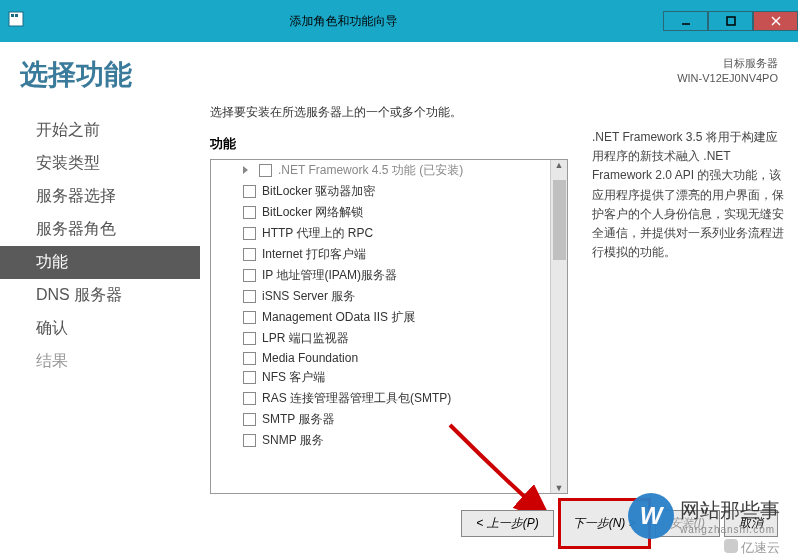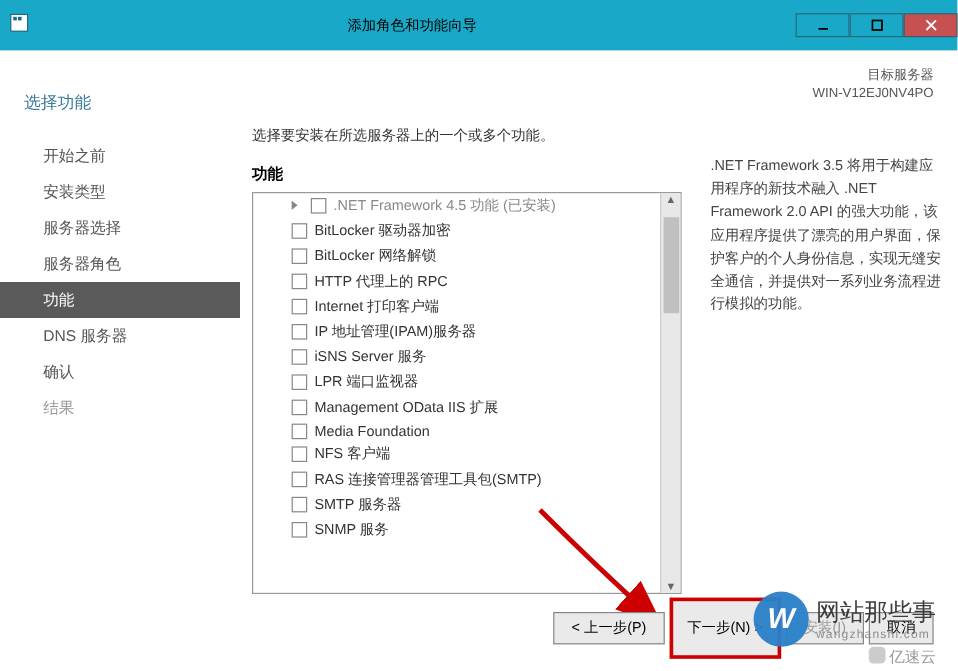--- a/index.html
+++ b/index.html
@@ -7,27 +7,27 @@
 
 .titlebar { height: 42px; background: #1aa8c8; display: flex; align-items: center; justify-content: space-between; padding-left: 8px; }
 .titlebar-left { display: flex; align-items: center; gap: 6px; }
 .titlebar-title { font-size: 12px; color: #000; text-align: center; flex: 1; }
 .win-controls { display: flex; }
 .win-btn { width: 45px; height: 20px; display: flex; align-items: center; justify-content: center; border: 1px solid #2a6878; font-size: 11px; }
 .win-close { background: #c75050; color: #fff; }
 .win-min, .win-max { background: #1aa8c8; }
 
 .header-area { padding: 14px 20px 10px 20px; display: flex; justify-content: space-between; align-items: flex-start; }
-.page-title { font-size: 14px; color: #3a7a9a; font-weight: 400; margin-top: 21px; }
+.page-title { font-size: 28px; color: #3a7a9a; font-weight: 700; }
 .target-info { text-align: right; font-size: 11px; color: #555; line-height: 1.4; }
 
 .body-area { display: flex; padding: 0 0 0 0; height: 430px; }
 
 .nav { width: 200px; padding-top: 10px; }
-.nav-item { padding: 6px 0 6px 36px; font-size: 13px; color: #555; cursor: pointer; }
+.nav-item { padding: 6px 0 6px 36px; font-size: 16px; color: #555; cursor: pointer; }
 .nav-item.selected { background: #5a5a5a; color: #fff; }
 .nav-item.dim { color: #999; }
 
 .main { flex: 1; padding: 0 10px 0 10px; }
 .instruction { font-size: 12px; color: #333; margin-bottom: 14px; }
 .section-label { font-size: 13px; font-weight: bold; margin-bottom: 6px; }
 
 .tree-container { border: 1px solid #999; height: 335px; display: flex; background: #fff; }
 .tree-list { flex: 1; overflow-y: auto; position: relative; }
 .tree-scroll { width: 17px; background: #e8e8e8; border-left: 1px solid #ccc; position: relative; }
@@ -40,21 +40,21 @@
 .disclose::before { content: ""; position: absolute; left: 0; top: 0; border-left: 5px solid #888; border-top: 4px solid transparent; border-bottom: 4px solid transparent; }
 .tree-item.selected .disclose::before { border-left-color: #fff; }
 .chk { width: 13px; height: 13px; border: 1px solid #888; background: #fff; display: inline-block; flex-shrink: 0; }
 .tree-item.selected .chk { border-color: #fff; }
 .installed { color: #888; }
 
 .desc-col { width: 220px; padding: 0 14px; }
 .desc-text { font-size: 12px; color: #444; line-height: 1.6; margin-top: 24px; }
 
 .footer { position: absolute; bottom: 10px; right: 20px; display: flex; gap: 4px; align-items: center; }
-.f-btn { padding: 4px 14px; font-size: 12px; border: 1px solid #888; background: #eaeaea; cursor: pointer; }
+.f-btn { padding: 4px 14px; font-size: 12px; border: 1px solid #888; background: #eaeaea; cursor: pointer; font-style: italic; }
 .f-btn.disabled { color: #999; }
 .f-btn.highlight { border: 3px solid #c00; padding: 14px 12px; }
 
 .red-arrow { position: absolute; left: 440px; top: 415px; pointer-events: none; }
 
 .logo-wm { position: absolute; right: 18px; bottom: 20px; display: flex; align-items: center; gap: 6px; opacity: 0.95; }
 .wm-circle { width: 46px; height: 46px; border-radius: 50%; background: #2a80c8; color: #fff; font-weight: bold; font-size: 24px; display: flex; align-items: center; justify-content: center; font-style: italic; }
 .wm-t { font-size: 20px; color: #333; font-weight: 300; }
 .wm-sub { font-size: 10px; color: #888; letter-spacing: 1px; }
 .yk-wm { position: absolute; right: 18px; bottom: 2px; font-size: 13px; color: #999; display: flex; align-items: flex-start; gap: 3px; }
@@ -143,25 +143,25 @@
           <div class="tree-item child">
             <span class="chk"></span>
             <span>IP 地址管理(IPAM)服务器</span>
           </div>
           <div class="tree-item child">
             <span class="chk"></span>
             <span>iSNS Server 服务</span>
           </div>
           <div class="tree-item child">
             <span class="chk"></span>
+            <span>Management OData IIS 扩展</span>
+          </div>
+          <div class="tree-item child">
+            <span class="chk"></span>
             <span>LPR 端口监视器</span>
-          </div>
-          <div class="tree-item child">
-            <span class="chk"></span>
-            <span>Management OData IIS 扩展</span>
           </div>
           <div class="tree-item child">
             <span class="chk"></span>
             <span>Media Foundation</span>
           </div>
           <div class="tree-item child">
             <span class="chk"></span>
             <span>NFS 客户端</span>
           </div>
           <div class="tree-item child">

